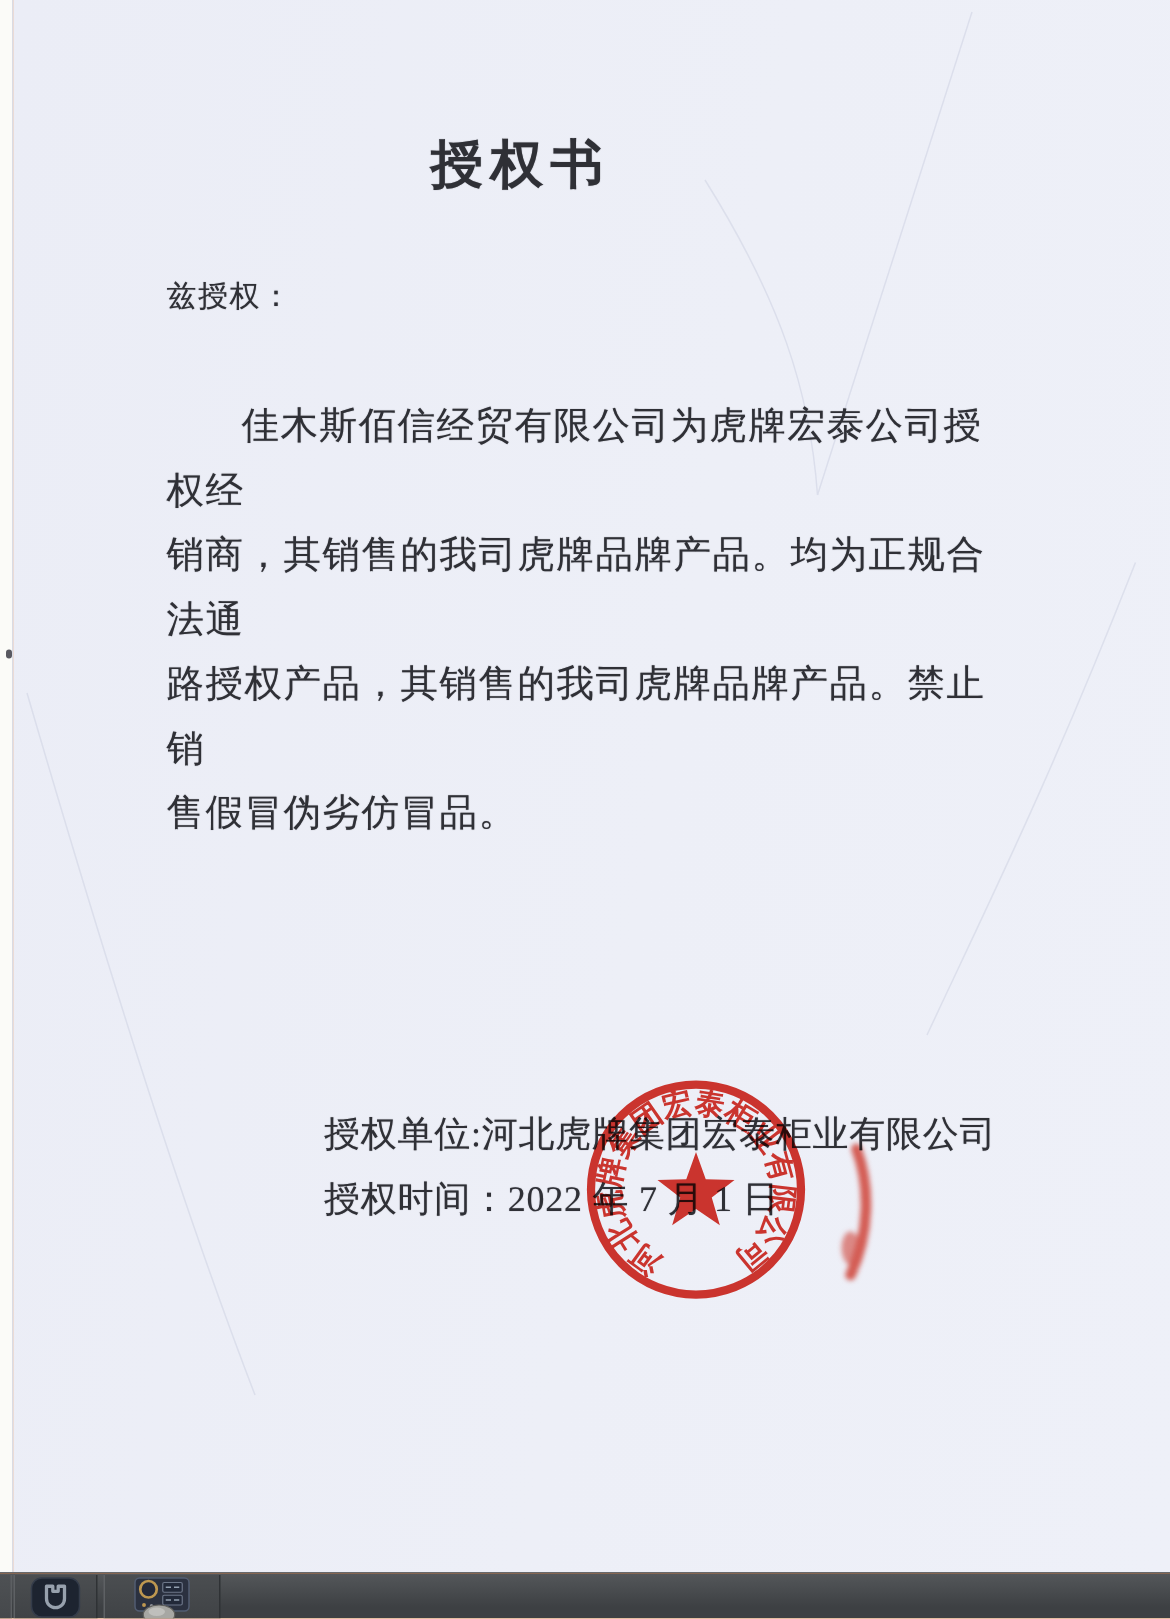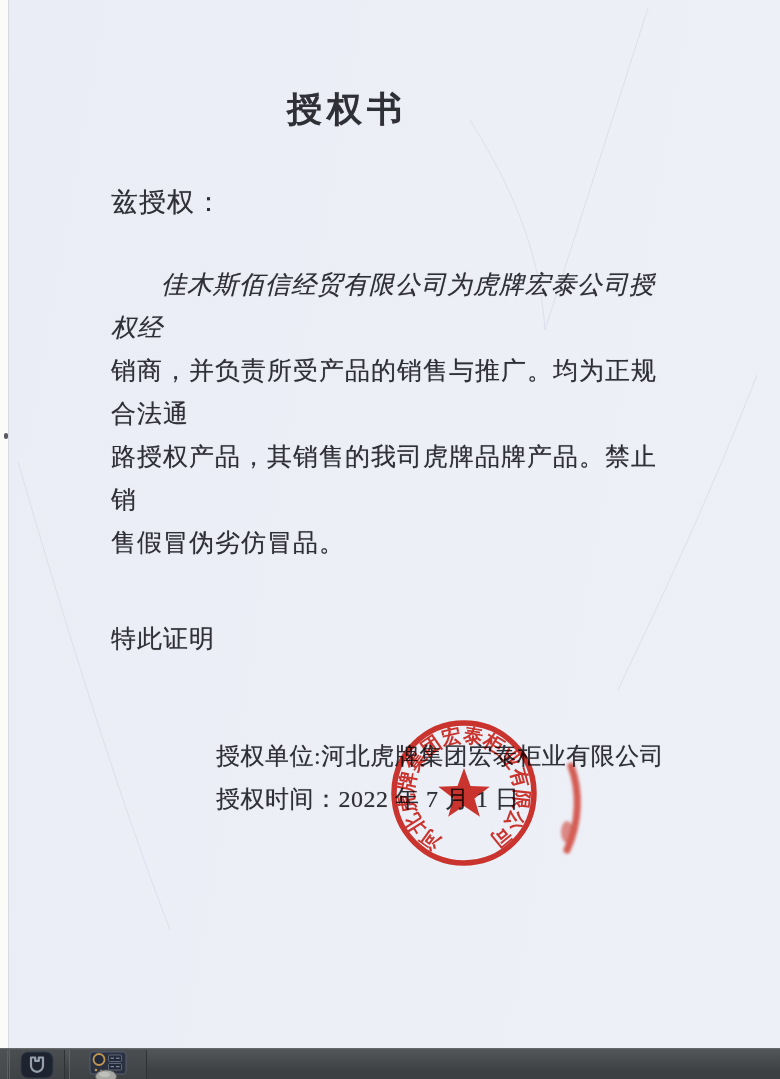--- a/index.html
+++ b/index.html
@@ -4,23 +4,23 @@
 <style>
   html,body{margin:0;padding:0;background:#ffffff;}
   .screen{position:relative;width:780px;height:1079px;overflow:hidden;background:#f97316;
           font-family:"Liberation Serif","DejaVu Serif",serif;}
   
   .scan-edge{position:absolute;left:0;top:0;width:8px;height:1048px;background:#fbfbf8;border-right:1px solid #d9dbe4;}
   .paper{position:absolute;left:9px;top:0;width:771px;height:1048px;
          background:linear-gradient(100deg,#ebedf6 0%,#edeff7 55%,#eef0f8 100%);}
   .doc-text{position:absolute;color:#2f3036;text-shadow:0 0 .7px rgba(47,48,54,.55);}
   .doc-title{left:287px;top:86px;font-size:35px;font-weight:700;letter-spacing:5px;}
-  .salutation{left:111px;top:184px;font-size:27px;letter-spacing:1px;}
+  .salutation{left:111px;top:184px;font-size:20px;letter-spacing:1px;}
   .body-par{left:111px;top:263px;width:560px;font-size:25px;line-height:43px;letter-spacing:1px;}
-  .body-par .indent{text-indent:50px;font-style:italic;}
+  .body-par .indent{text-indent:50px;}
   .period-line{left:111px;top:504px;font-size:25px;letter-spacing:1px;}
   .certify-line{left:111px;top:622px;font-size:25px;letter-spacing:1px;}
   .issuer-line{left:216px;top:740px;font-size:24px;letter-spacing:.5px;}
   .date-line{left:216px;top:783px;font-size:24px;letter-spacing:.5px;}
   
   .seal{position:absolute;left:386px;top:715px;width:156px;height:156px;
         mix-blend-mode:multiply;opacity:.92;filter:blur(.3px);}
   .seal-ring-text{font-family:"DejaVu Sans","Liberation Sans",sans-serif;font-size:20px;font-weight:600;}
   .smudge{position:absolute;left:541px;top:760px;width:44px;height:104px;
           mix-blend-mode:multiply;opacity:.8;filter:blur(1.6px);}
@@ -54,26 +54,25 @@
       <path d="M18 462 C70 640 120 800 170 930"></path>
       <path d="M470 120 C520 200 540 260 545 330"></path>
     </g>
   </svg>
 
   <div class="doc-text doc-title">授权书</div>
   <div class="doc-text salutation">兹授权：</div>
 
   <div class="doc-text body-par">
     <div class="indent">佳木斯佰信经贸有限公司为虎牌宏泰公司授权经</div>
-    <div>销商，并负责所受产品的销售与推广。均为正规合法通</div>
+    <div>销商，其销售的我司虎牌品牌产品。均为正规合法通</div>
     <div>路授权产品，其销售的我司虎牌品牌产品。禁止销</div>
     <div>售假冒伪劣仿冒品。</div>
   </div>
 
-  <div class="doc-text certify-line">特此证明</div>
   <div class="doc-text issuer-line">授权单位:河北虎牌集团宏泰柜业有限公司</div>
   <div class="doc-text date-line">授权时间：2022 年 7 月 1 日</div>
 
   <svg class="seal" viewBox="0 0 156 156">
     <defs>
       <path id="sealArc" d="M 56.4 124.2 A 51 51 0 1 1 99.6 124.2" fill="none"></path>
     </defs>
     <circle cx="78" cy="78" r="70" fill="none" stroke="#d7261d" stroke-width="5.5"></circle>
     <text class="seal-ring-text" fill="#d7261d">
       <textPath href="#sealArc" startOffset="0" textLength="272" lengthAdjust="spacingAndGlyphs">河北虎牌集团宏泰柜业有限公司</textPath>

